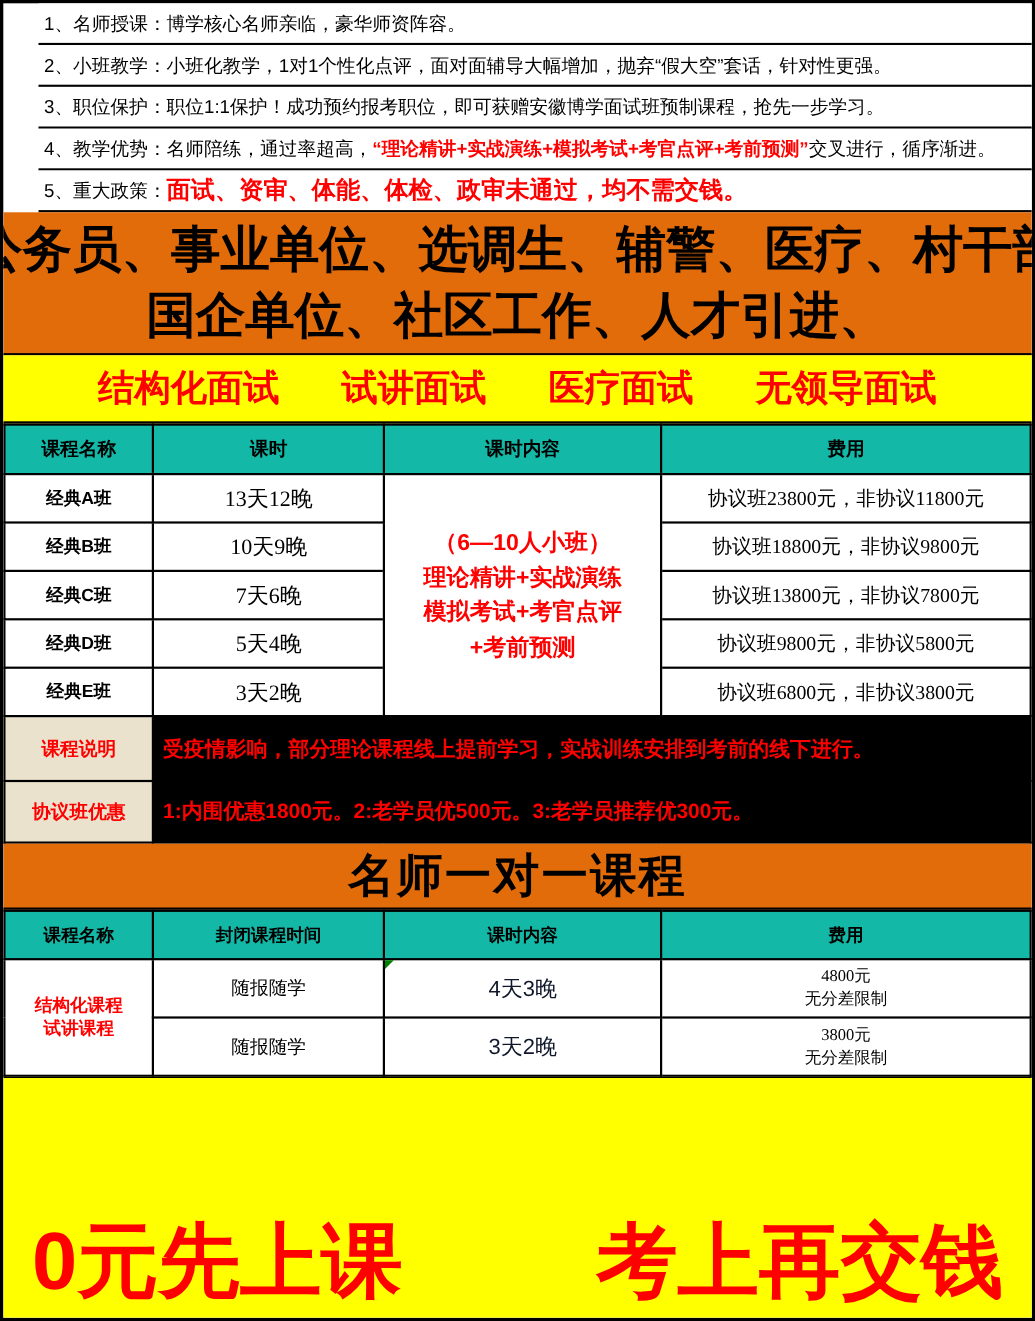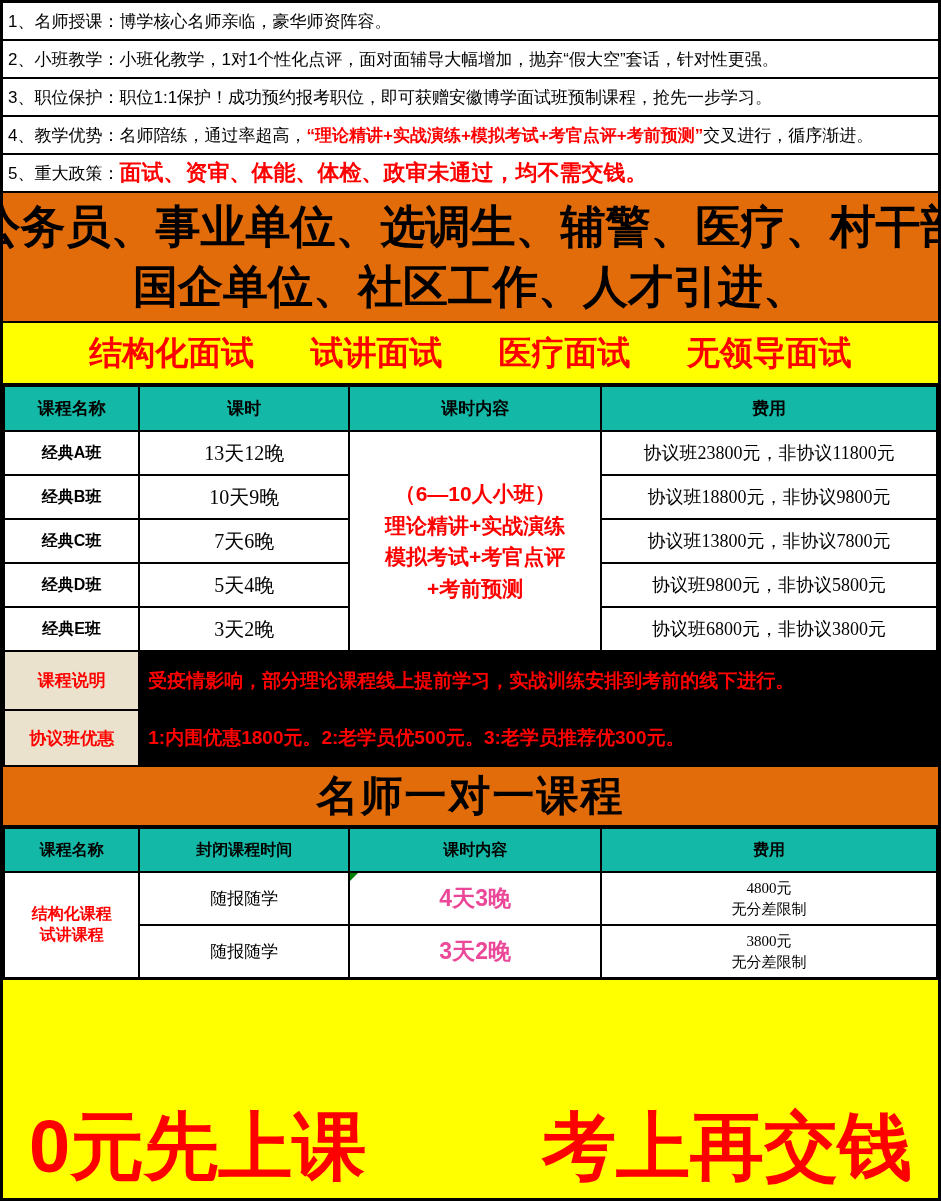--- a/index.html
+++ b/index.html
@@ -21,21 +21,21 @@
   .title-banner .title-text {
     color:#FFFF00; font-size:64px; font-weight:bold;
     letter-spacing:14px; white-space:nowrap;
     text-shadow:2px 2px 0 rgba(120,60,0,.35);
   }
 
   
   .feature-row {
     height:38px; display:flex; align-items:center;
     padding-left:5px; font-size:17px; color:#000;
-    border-bottom:2px solid #000; background:#fff; white-space:nowrap;
+    border-bottom:2px solid #000; background:#fff; white-space:nowrap;margin-left:32px;
   }
   .feature-row .hl { color:#FF0000; font-weight:bold; }
   .feature-row .hl-big { color:#FF0000; font-weight:bold; font-size:22px; font-family:"DejaVu Serif", serif; }
 
   
   .audience-banner {
     height:130px; background:#E36C0A;
     display:flex; flex-direction:column; align-items:center; justify-content:center;
     border-bottom:2px solid #000;
   }
@@ -80,21 +80,21 @@
   .subtitle-banner .subtitle-text { color:#000; font-weight:bold; font-size:42px; letter-spacing:2px; }
 
   
   .oneonone-table thead tr { height:44px; }
   .oneonone-table thead th { font-size:16px; }
   .oneonone-table tbody tr { height:53px; }
   td.cell-merged-names { padding:0; }
   .name-stack { height:100%; display:flex; flex-direction:column; justify-content:space-around; align-items:center; }
   .name-stack .red-name { color:#FF0000; font-weight:bold; font-size:16px; }
   td.cell-time { font-size:17px; }
-  td.cell-redhours { color:#ec4899; font-weight:bold; font-size:23px; position:relative; }
+  td.cell-redhours { color:#0f172a; font-weight:normal; font-size:20px; position:relative; }
   td.cell-smallfee { font-size:15px; line-height:1.35; font-family:"Liberation Serif", serif; }
   .corner-marker {
     position:absolute; top:0; left:0; width:0; height:0;
     border-top:8px solid #008000; border-right:8px solid transparent;
   }
 
   
   .footer-banner {
     flex:1; background:#FFFF00;
     display:flex; align-items:flex-end; justify-content:space-between;

